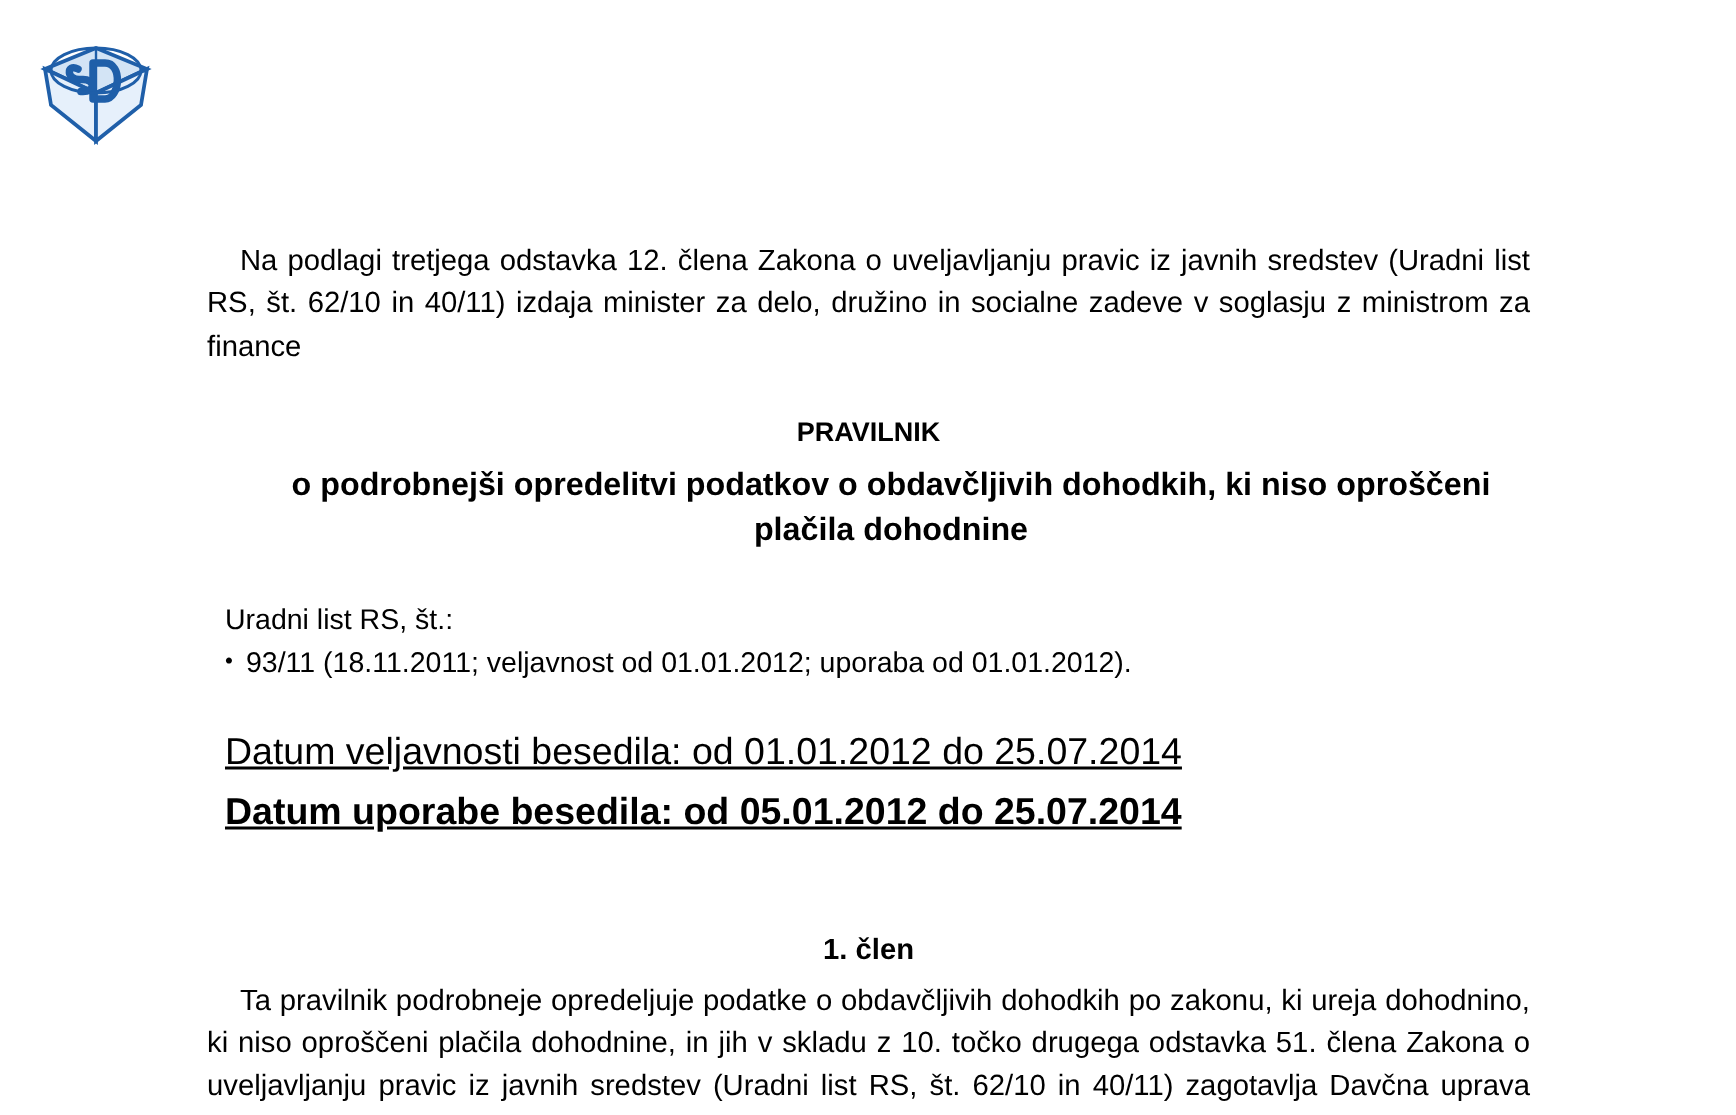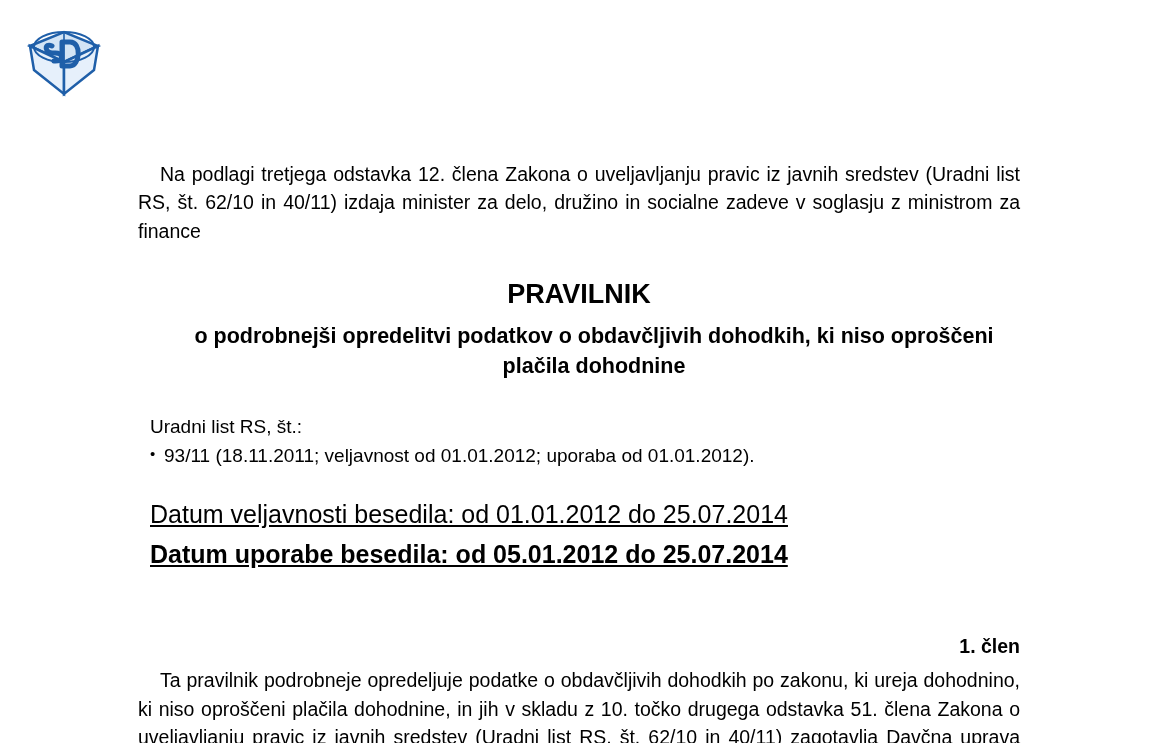--- a/index.html
+++ b/index.html
@@ -45,21 +45,21 @@
     text-indent: 22px;
     margin: 0 0 0 0;
     letter-spacing: 0px;
   }
 
   .title-block {
     margin-top: 30px;
     text-align: center;
   }
   .title-main {
-    font-size: 27px;
+    font-size: 18px;
     font-weight: bold;
     line-height: 1.45;
   }
   .title-sub {
     font-size: 21.5px;
     font-weight: bold;
     line-height: 1.38;
     margin-top: 8px;
     margin-left: 30px;
   }
@@ -96,21 +96,21 @@
   }
   .date-line-2 {
     font-weight: bold;
     text-decoration: underline;
     display: inline-block;
     margin-top: 2px;
   }
 
   .article-head {
     margin-top: 62px;
-    text-align: right;
+    text-align: center;
     font-size: 19.5px;
     font-weight: bold;
   }
 
   .article-body {
     margin-top: 8px;
     font-size: 19.5px;
     line-height: 1.45;
     text-align: justify;
     text-indent: 22px;

